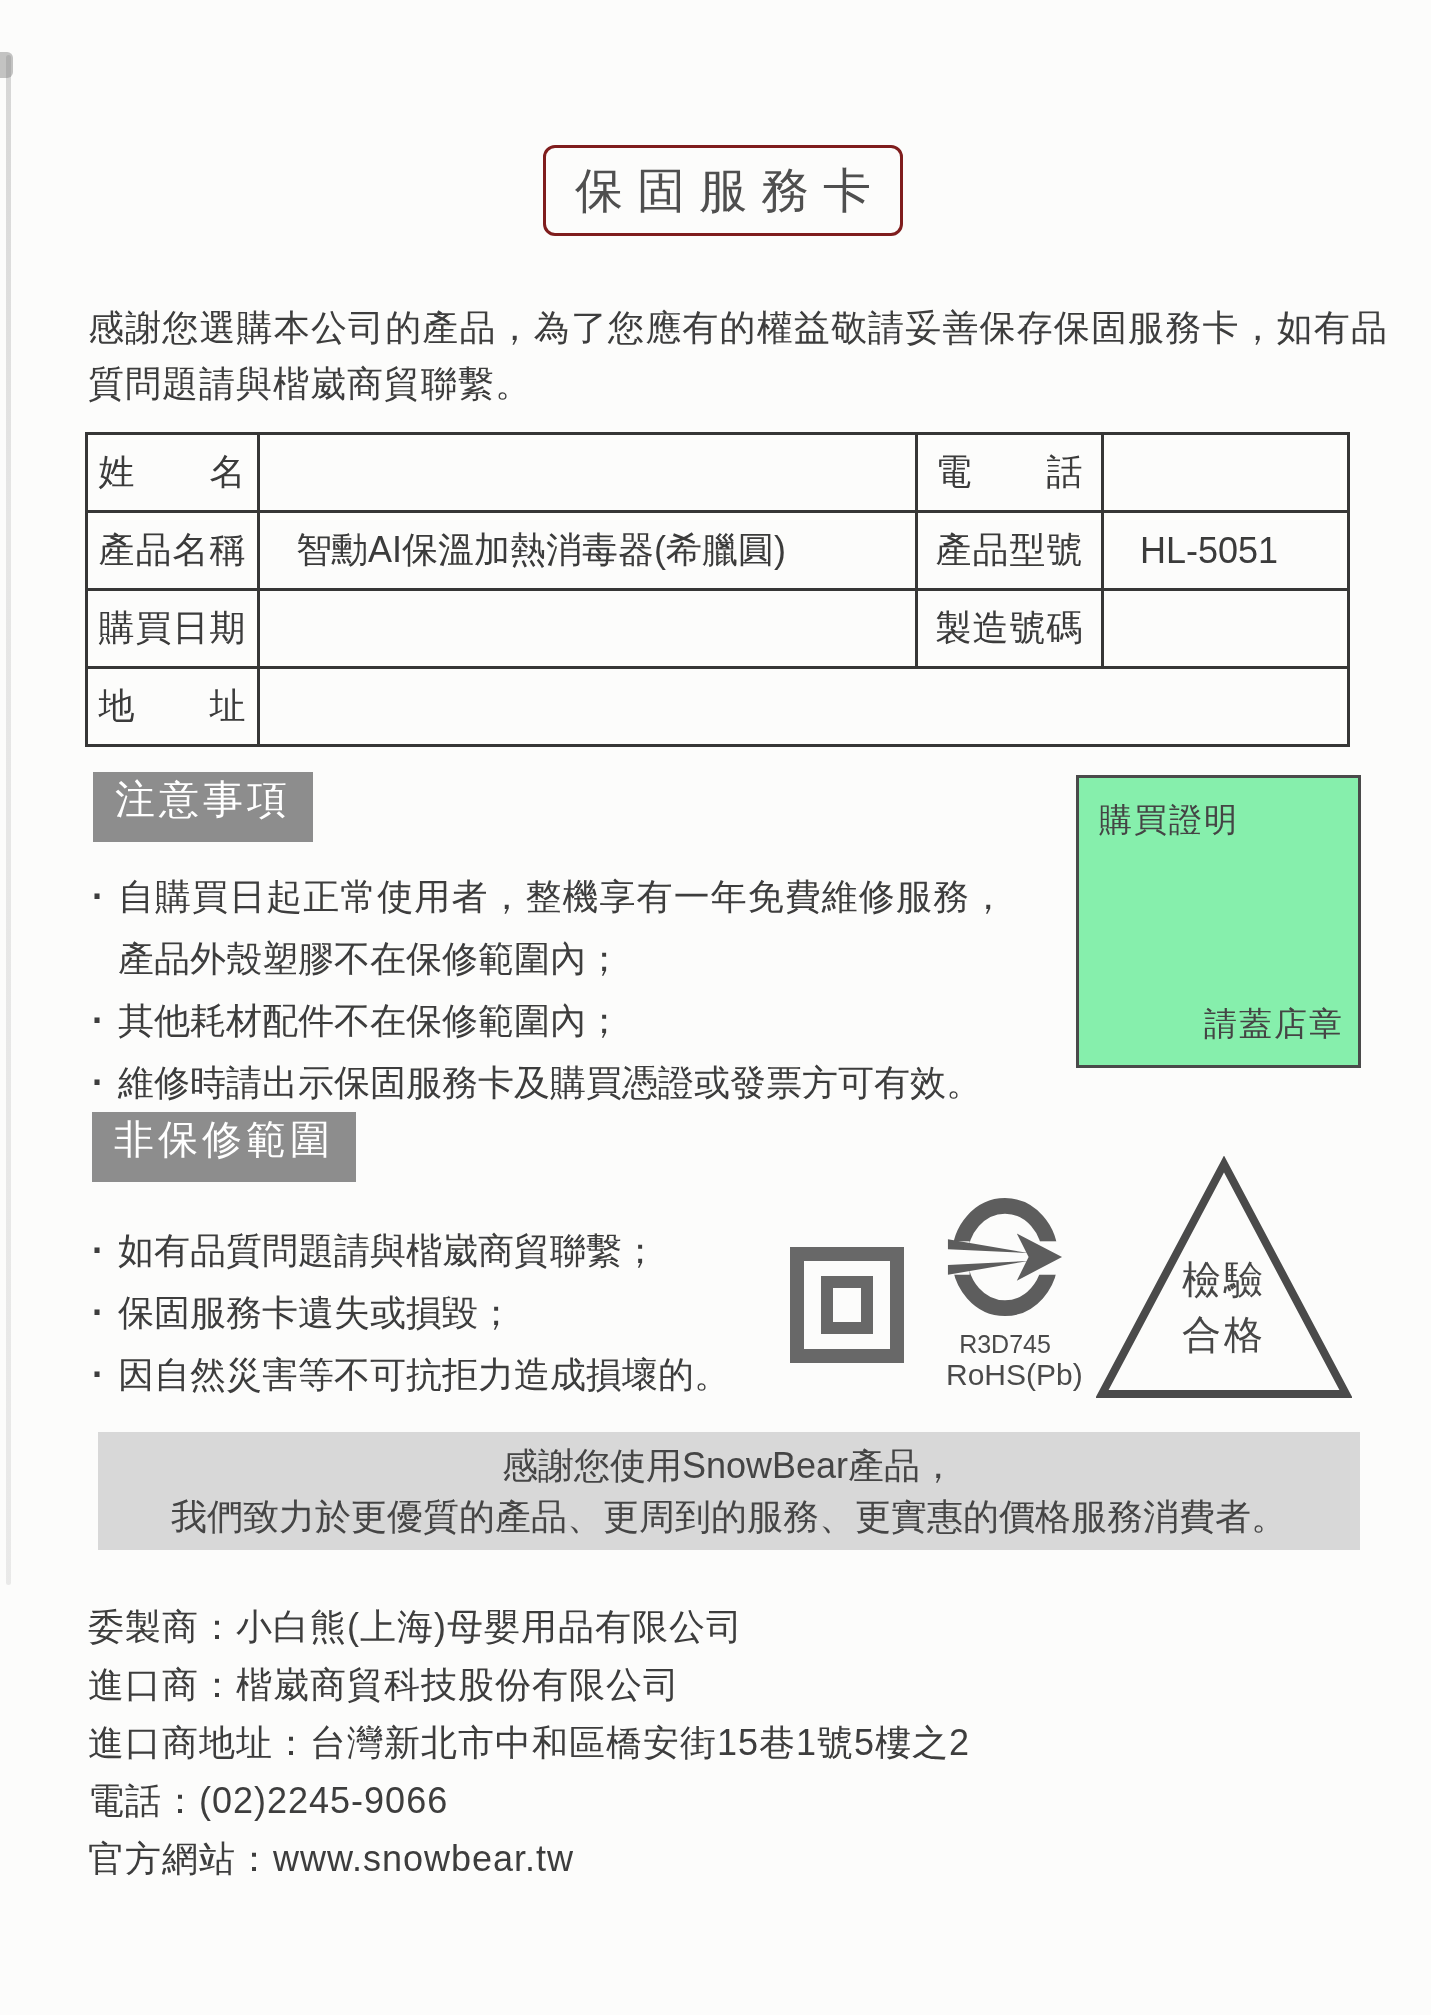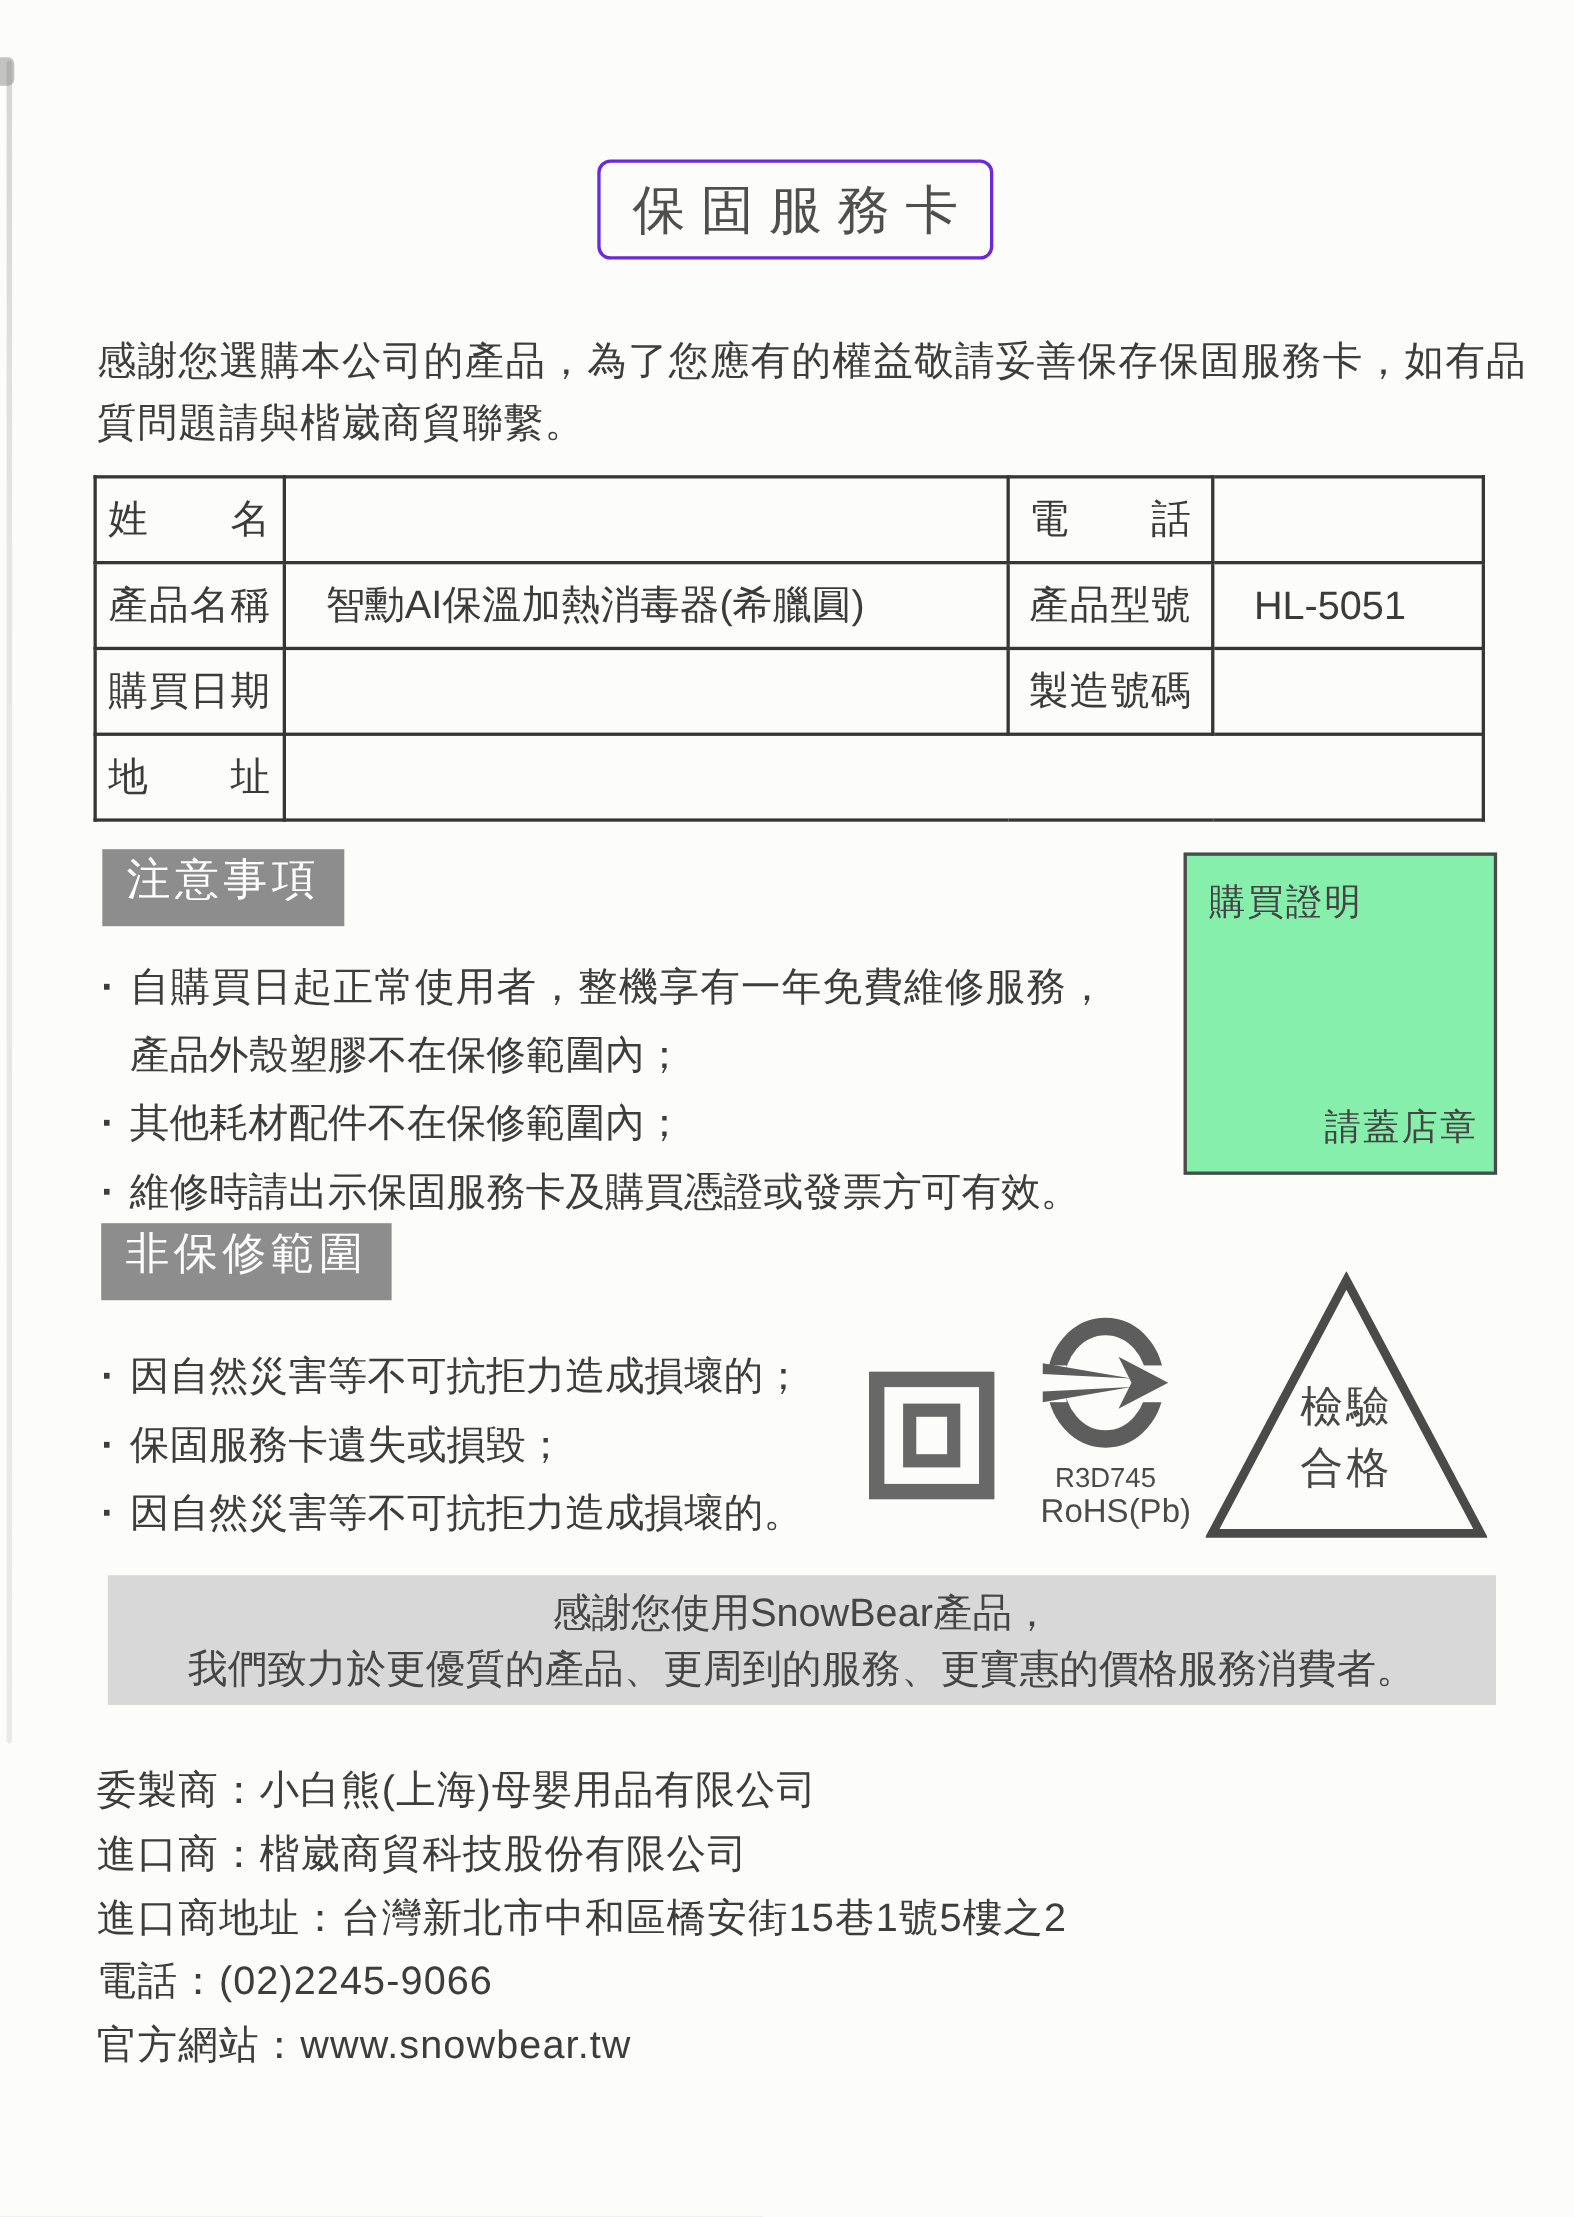--- a/index.html
+++ b/index.html
@@ -12,21 +12,21 @@
     overflow:hidden;
   }
   
   .scan-edge{position:absolute;left:6px;top:55px;width:5px;height:1530px;
     background:linear-gradient(#8f8f8f,#bdbdbd 30%,#c7c7c7);opacity:.35;border-radius:3px;}
   .scan-blob{position:absolute;left:0;top:52px;width:13px;height:26px;background:#8a8a8a;opacity:.5;border-radius:0 6px 6px 0;}
 
   
   .title-box{
     position:absolute;left:543px;top:145px;width:354px;height:85px;
-    border:3px solid #6d28d9;border-radius:12px;
+    border:3px solid #7f1d1d;border-radius:12px;
     display:flex;align-items:center;justify-content:center;
   }
   .title-box .t{font-size:48px;letter-spacing:14px;color:#4f4f4f;padding-left:14px;}
 
   
   .intro{
     position:absolute;left:88px;top:300px;width:1300px;
     font-size:36px;line-height:56px;color:#3d3d3d;letter-spacing:1px;
     text-align:justify;
   }
@@ -150,21 +150,21 @@
 
   <div class="proof-box">
     <div class="proof-title">購買證明</div>
     <div class="proof-stamp">請蓋店章</div>
   </div>
 
   <div class="sec-head nonw">
     <span>非保修範圍</span>
   </div>
   <div class="bullets nonw-list">
-    <div class="bullet">因自然災害等不可抗拒力造成損壞的；</div>
+    <div class="bullet">如有品質問題請與楷崴商貿聯繫；</div>
     <div class="bullet">保固服務卡遺失或損毀；</div>
     <div class="bullet">因自然災害等不可抗拒力造成損壞的。</div>
   </div>
 
   <div class="sq-icon">
     <div class="inner"></div>
   </div>
 
   <div class="bsmi">
     <svg width="118" height="138" viewBox="0 0 120 140">

